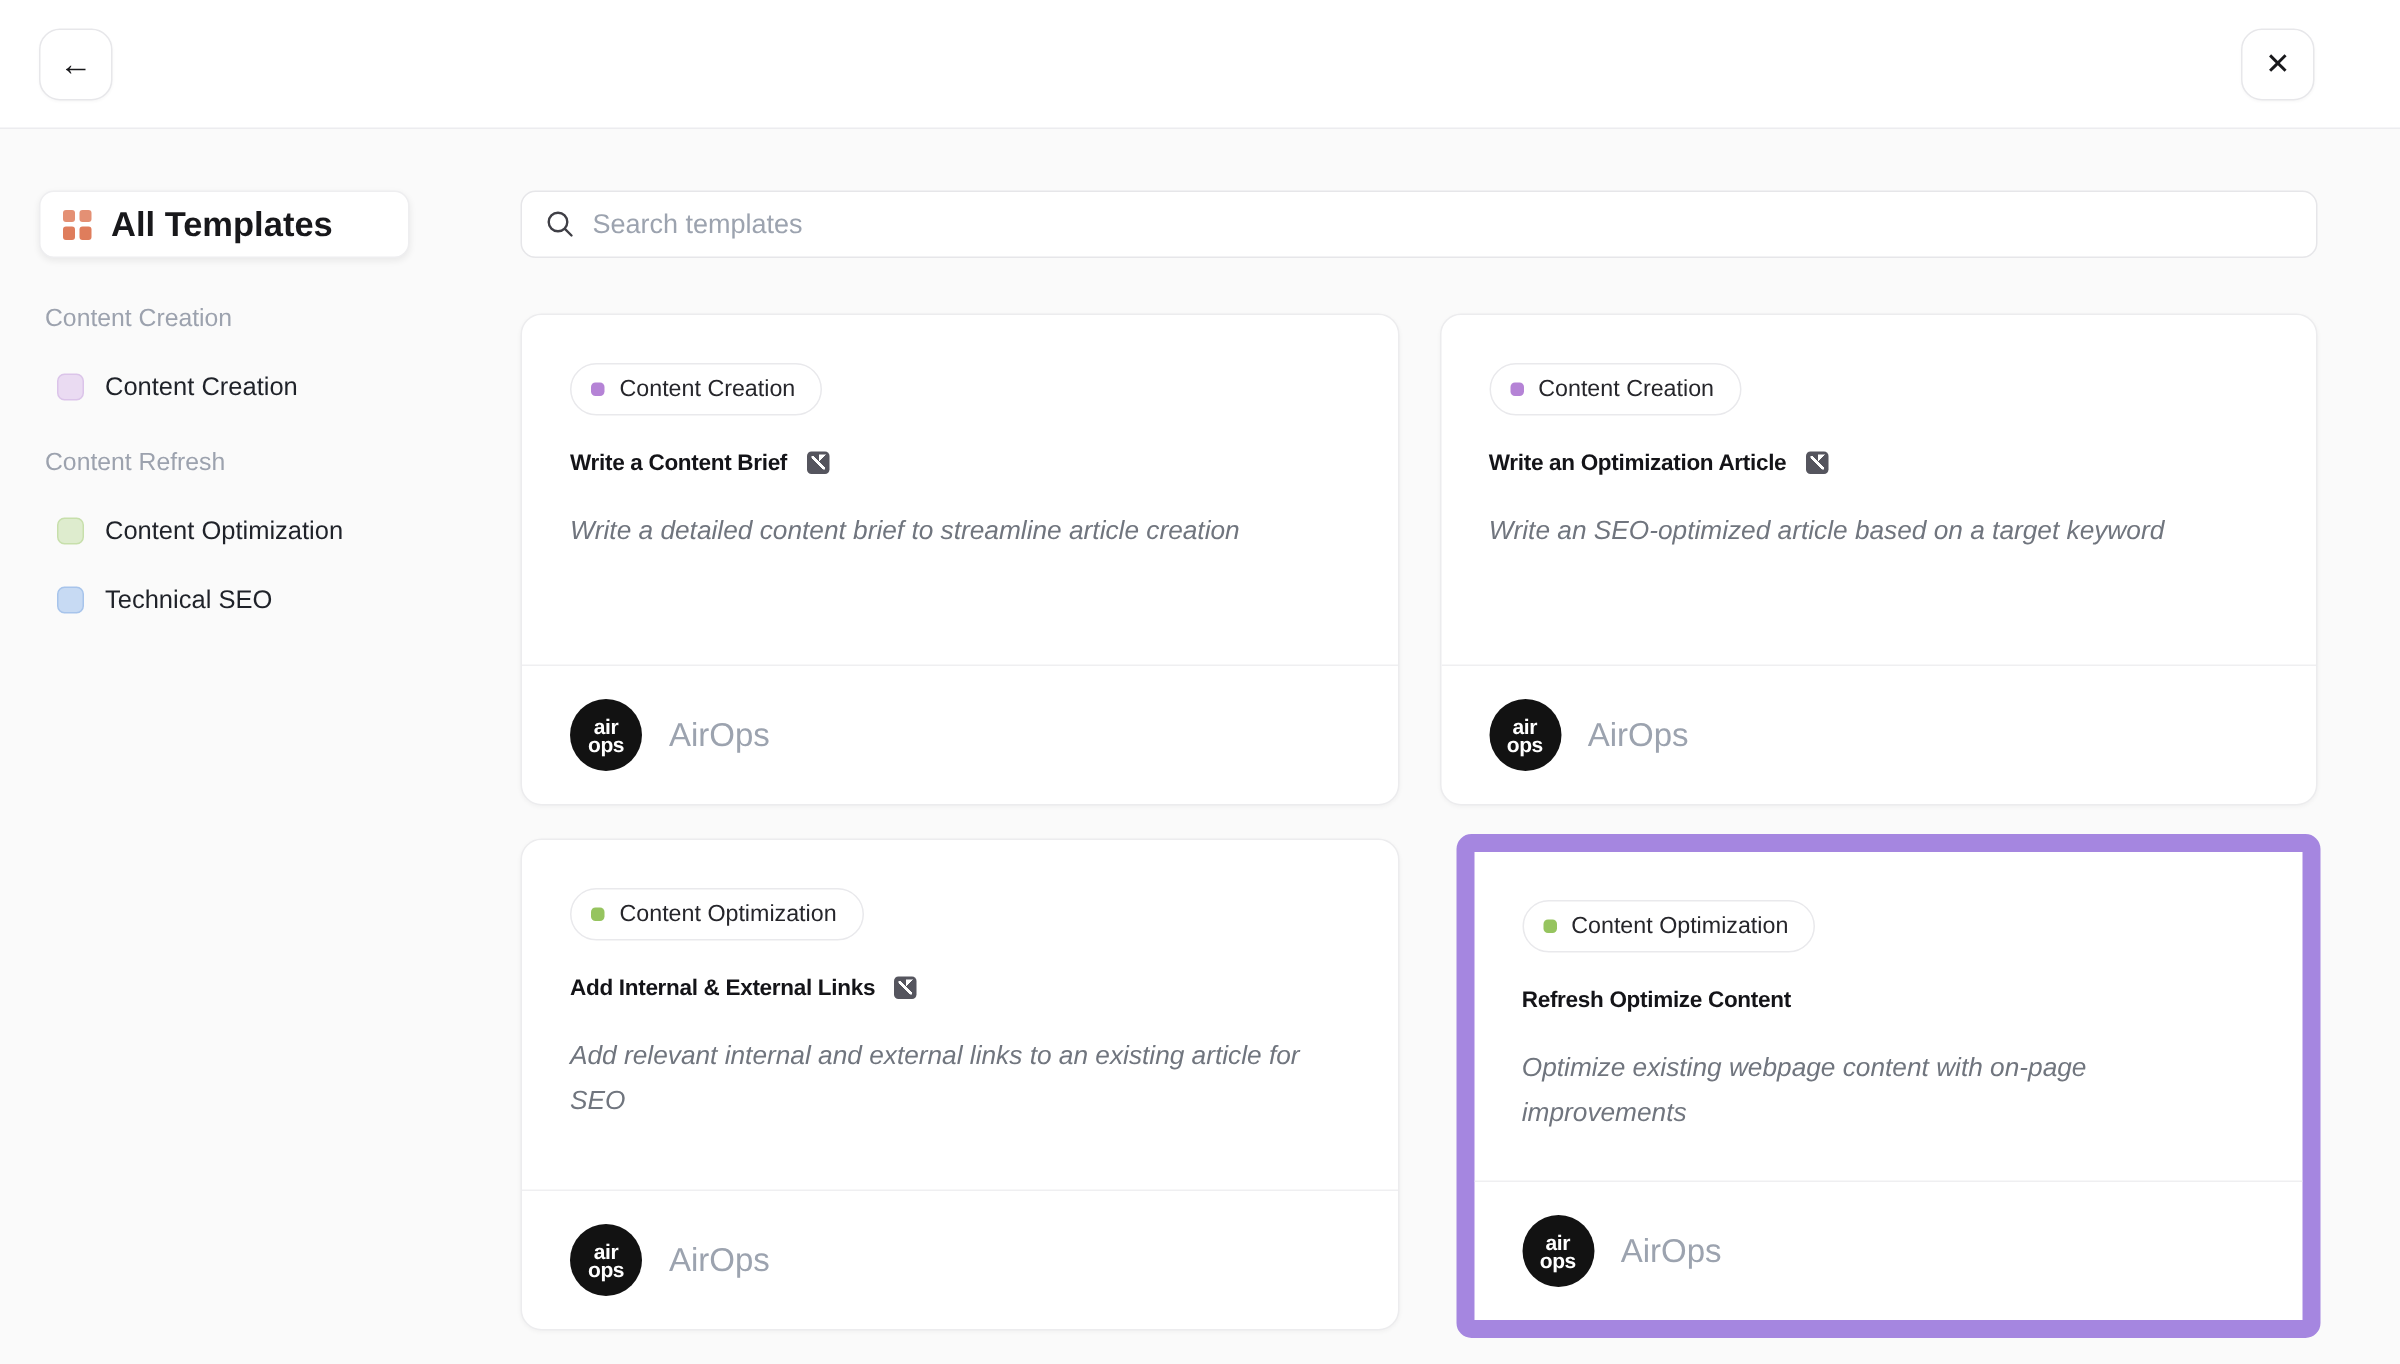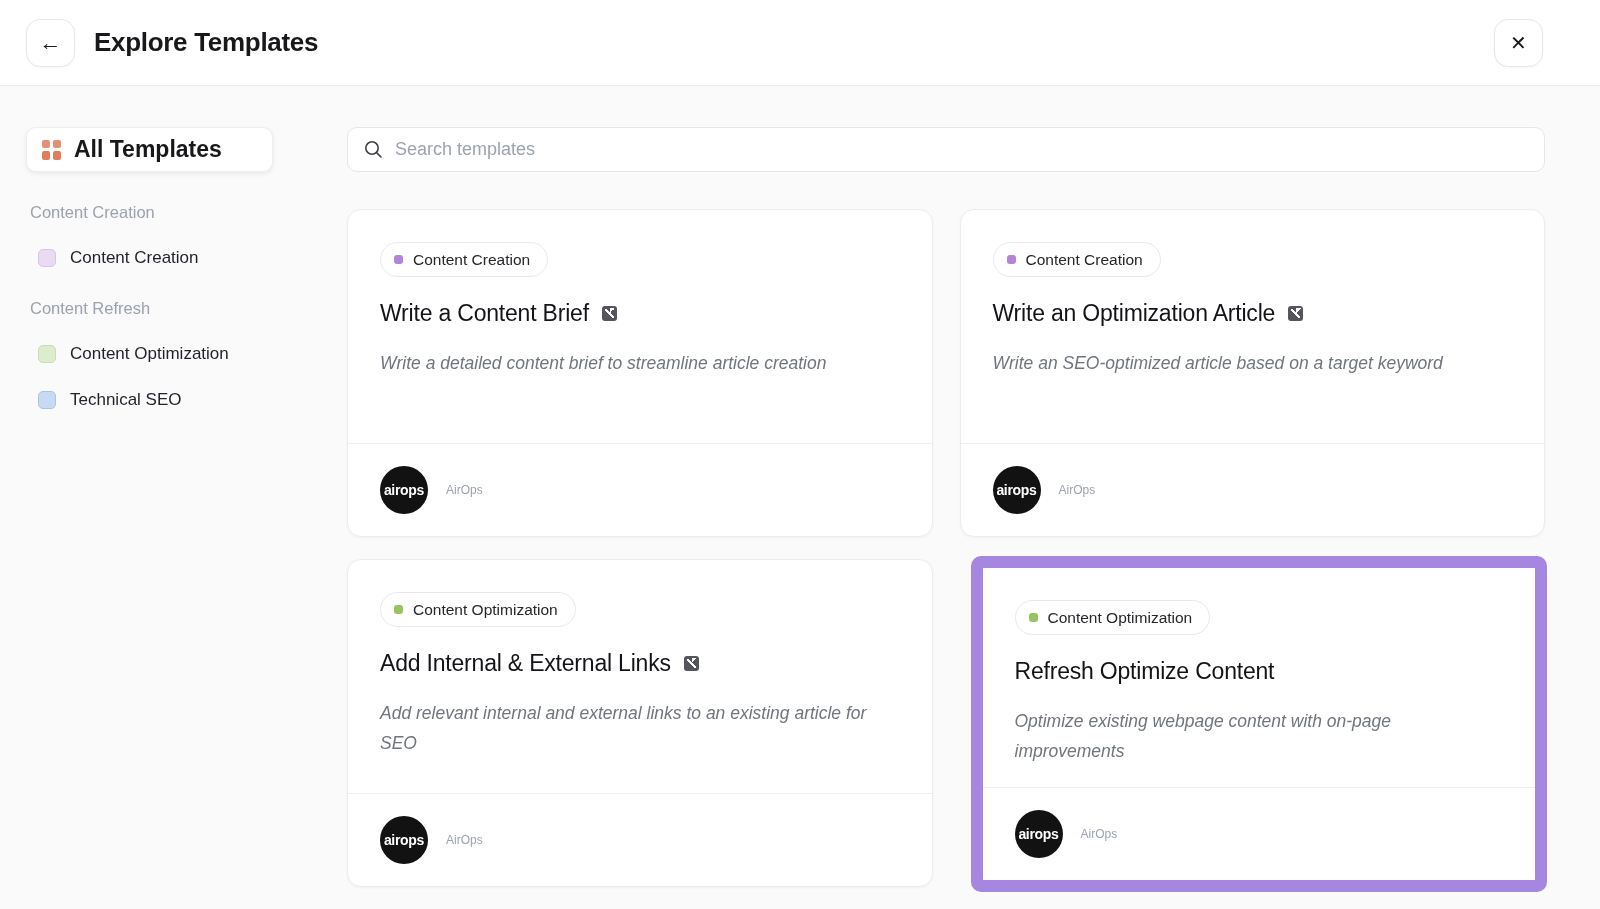--- a/index.html
+++ b/index.html
@@ -152,22 +152,22 @@
     background: #FFFFFF;
     font-size: 15.5px;
     color: #26262B;
   }
   .badge-dot { width: 9px; height: 9px; border-radius: 3px; }
   .card-title-row {
     display: flex; align-items: center; gap: 13px;
     margin-top: 23px;
   }
   .card-title {
-    font-size: 23px;
-    font-weight: 400;
+    font-size: 15px;
+    font-weight: 700;
     letter-spacing: -0.2px;
     color: #141418;
   }
   .ext-icon {
     width: 15px; height: 15px;
     background: #55555E;
     border-radius: 3px;
     position: relative;
     flex-shrink: 0;
   }
@@ -197,38 +197,37 @@
     border-top: 1px solid #EFEFF1;
     padding: 22px 32px;
     display: flex; align-items: center;
     gap: 18px;
   }
   .airops-logo {
     width: 48px; height: 48px;
     border-radius: 50%;
     background: #121212;
     color: #FFFFFF;
-    display: flex; 
+    display: flex; flex-direction: column;
     align-items: center; justify-content: center;
     font-size: 14px;
     font-weight: 700;
     line-height: 12.5px;
     letter-spacing: -0.3px;
     flex-shrink: 0;
   }
-  .card-author { font-size: 12px; color: #9CA3AF; text-align: center; }
+  .card-author { font-size: 22px; color: #9CA3AF; text-align: center; }
 </style>
 </head>
 <body style="--highlight: #A586E0; --accent: #DF7D5C;">
 
 <div class="header">
   <div class="icon-btn">
     <span>←</span>
   </div>
-  <div class="header-title">Explore Templates</div>
   <div class="spacer"></div>
   <div class="icon-btn">
     <span style="font-size:20px;">✕</span>
   </div>
 </div>
 
 <div class="content">
 
   <div class="sidebar">
     <div class="all-templates">

